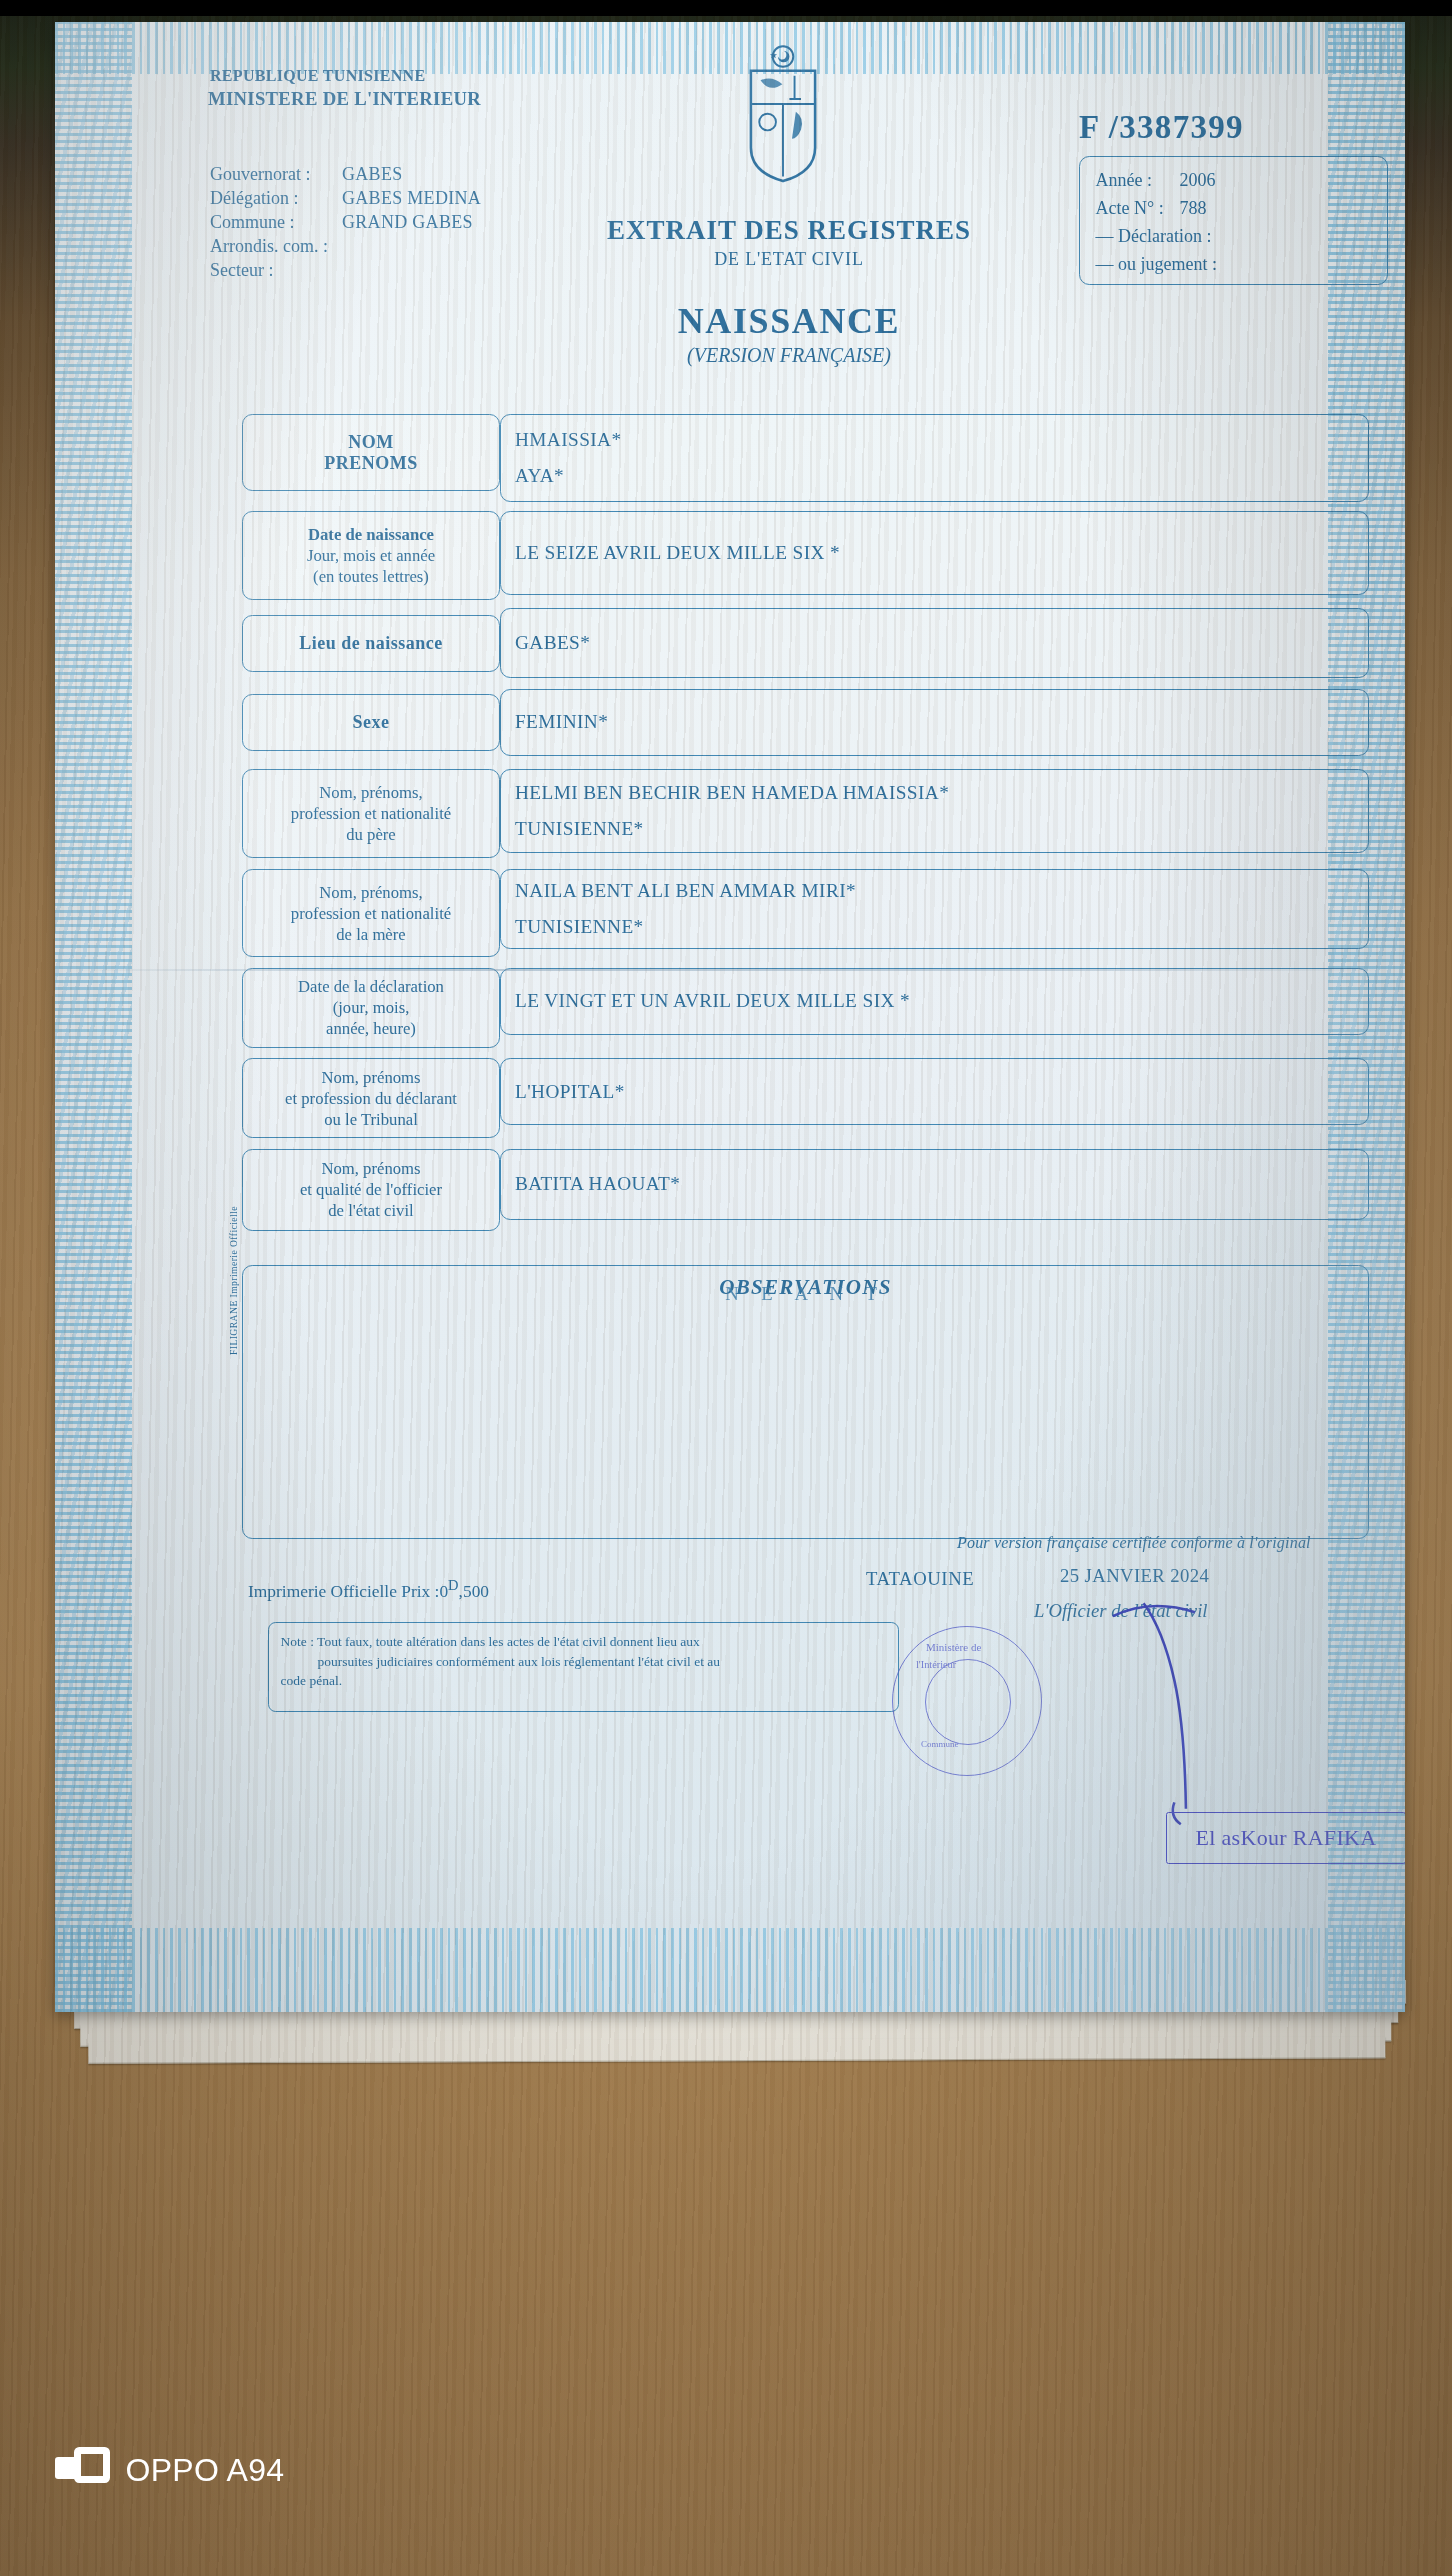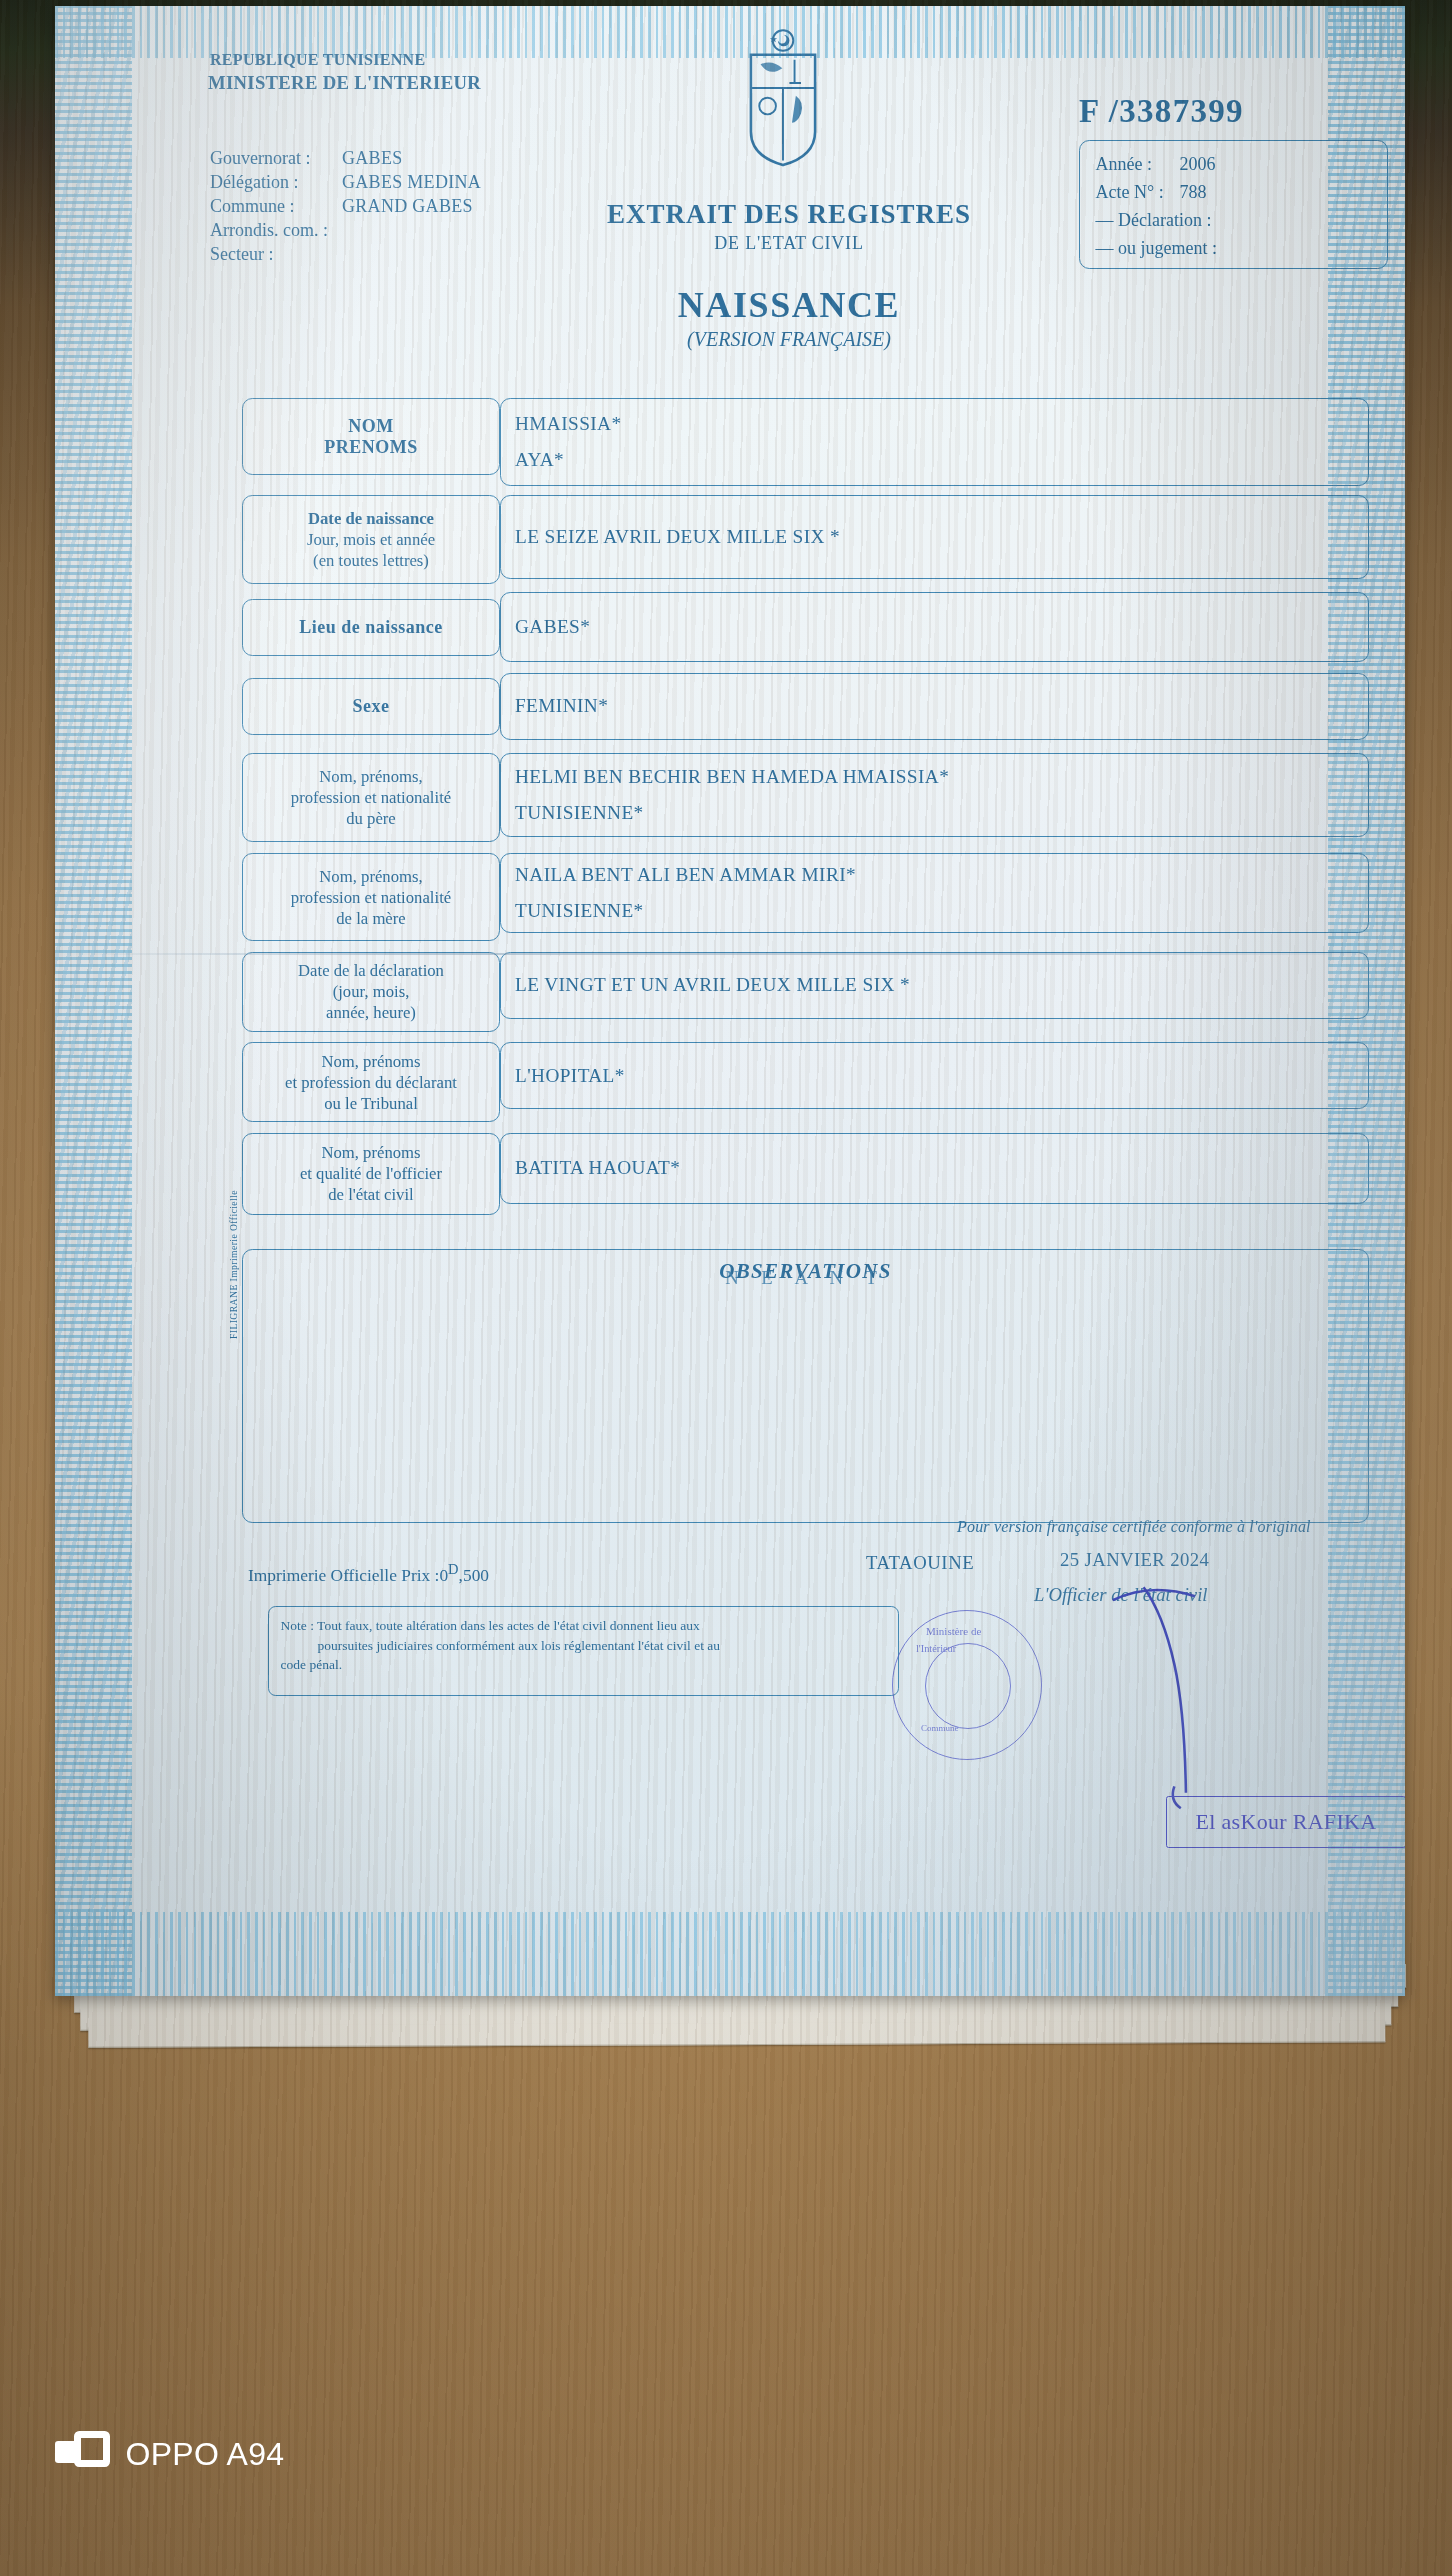--- a/index.html
+++ b/index.html
@@ -14,20 +14,21 @@
     overflow: hidden;
   }
 
   
   #photo {
     position: absolute;
     inset: 0;
     background:
       linear-gradient(180deg, #1d2518 0%, #26301d 2%, #3b3326 5%, #6b5335 12%, #8a6b44 22%, #a07c4f 35%, #ab8657 50%, #b08a59 65%, #a47f50 80%, #97734738 100%),
       #a07c4f;
+    margin-top: 16px;
   }
   
   #photo::after {
     content: "";
     position: absolute;
     inset: 0;
     background-image:
       repeating-linear-gradient(91deg,
         rgba(90,60,30,0.10) 0px, rgba(90,60,30,0.10) 1.9px,
         rgba(255,225,190,0.05) 1.9px, rgba(255,225,190,0.05) 5.8px,

